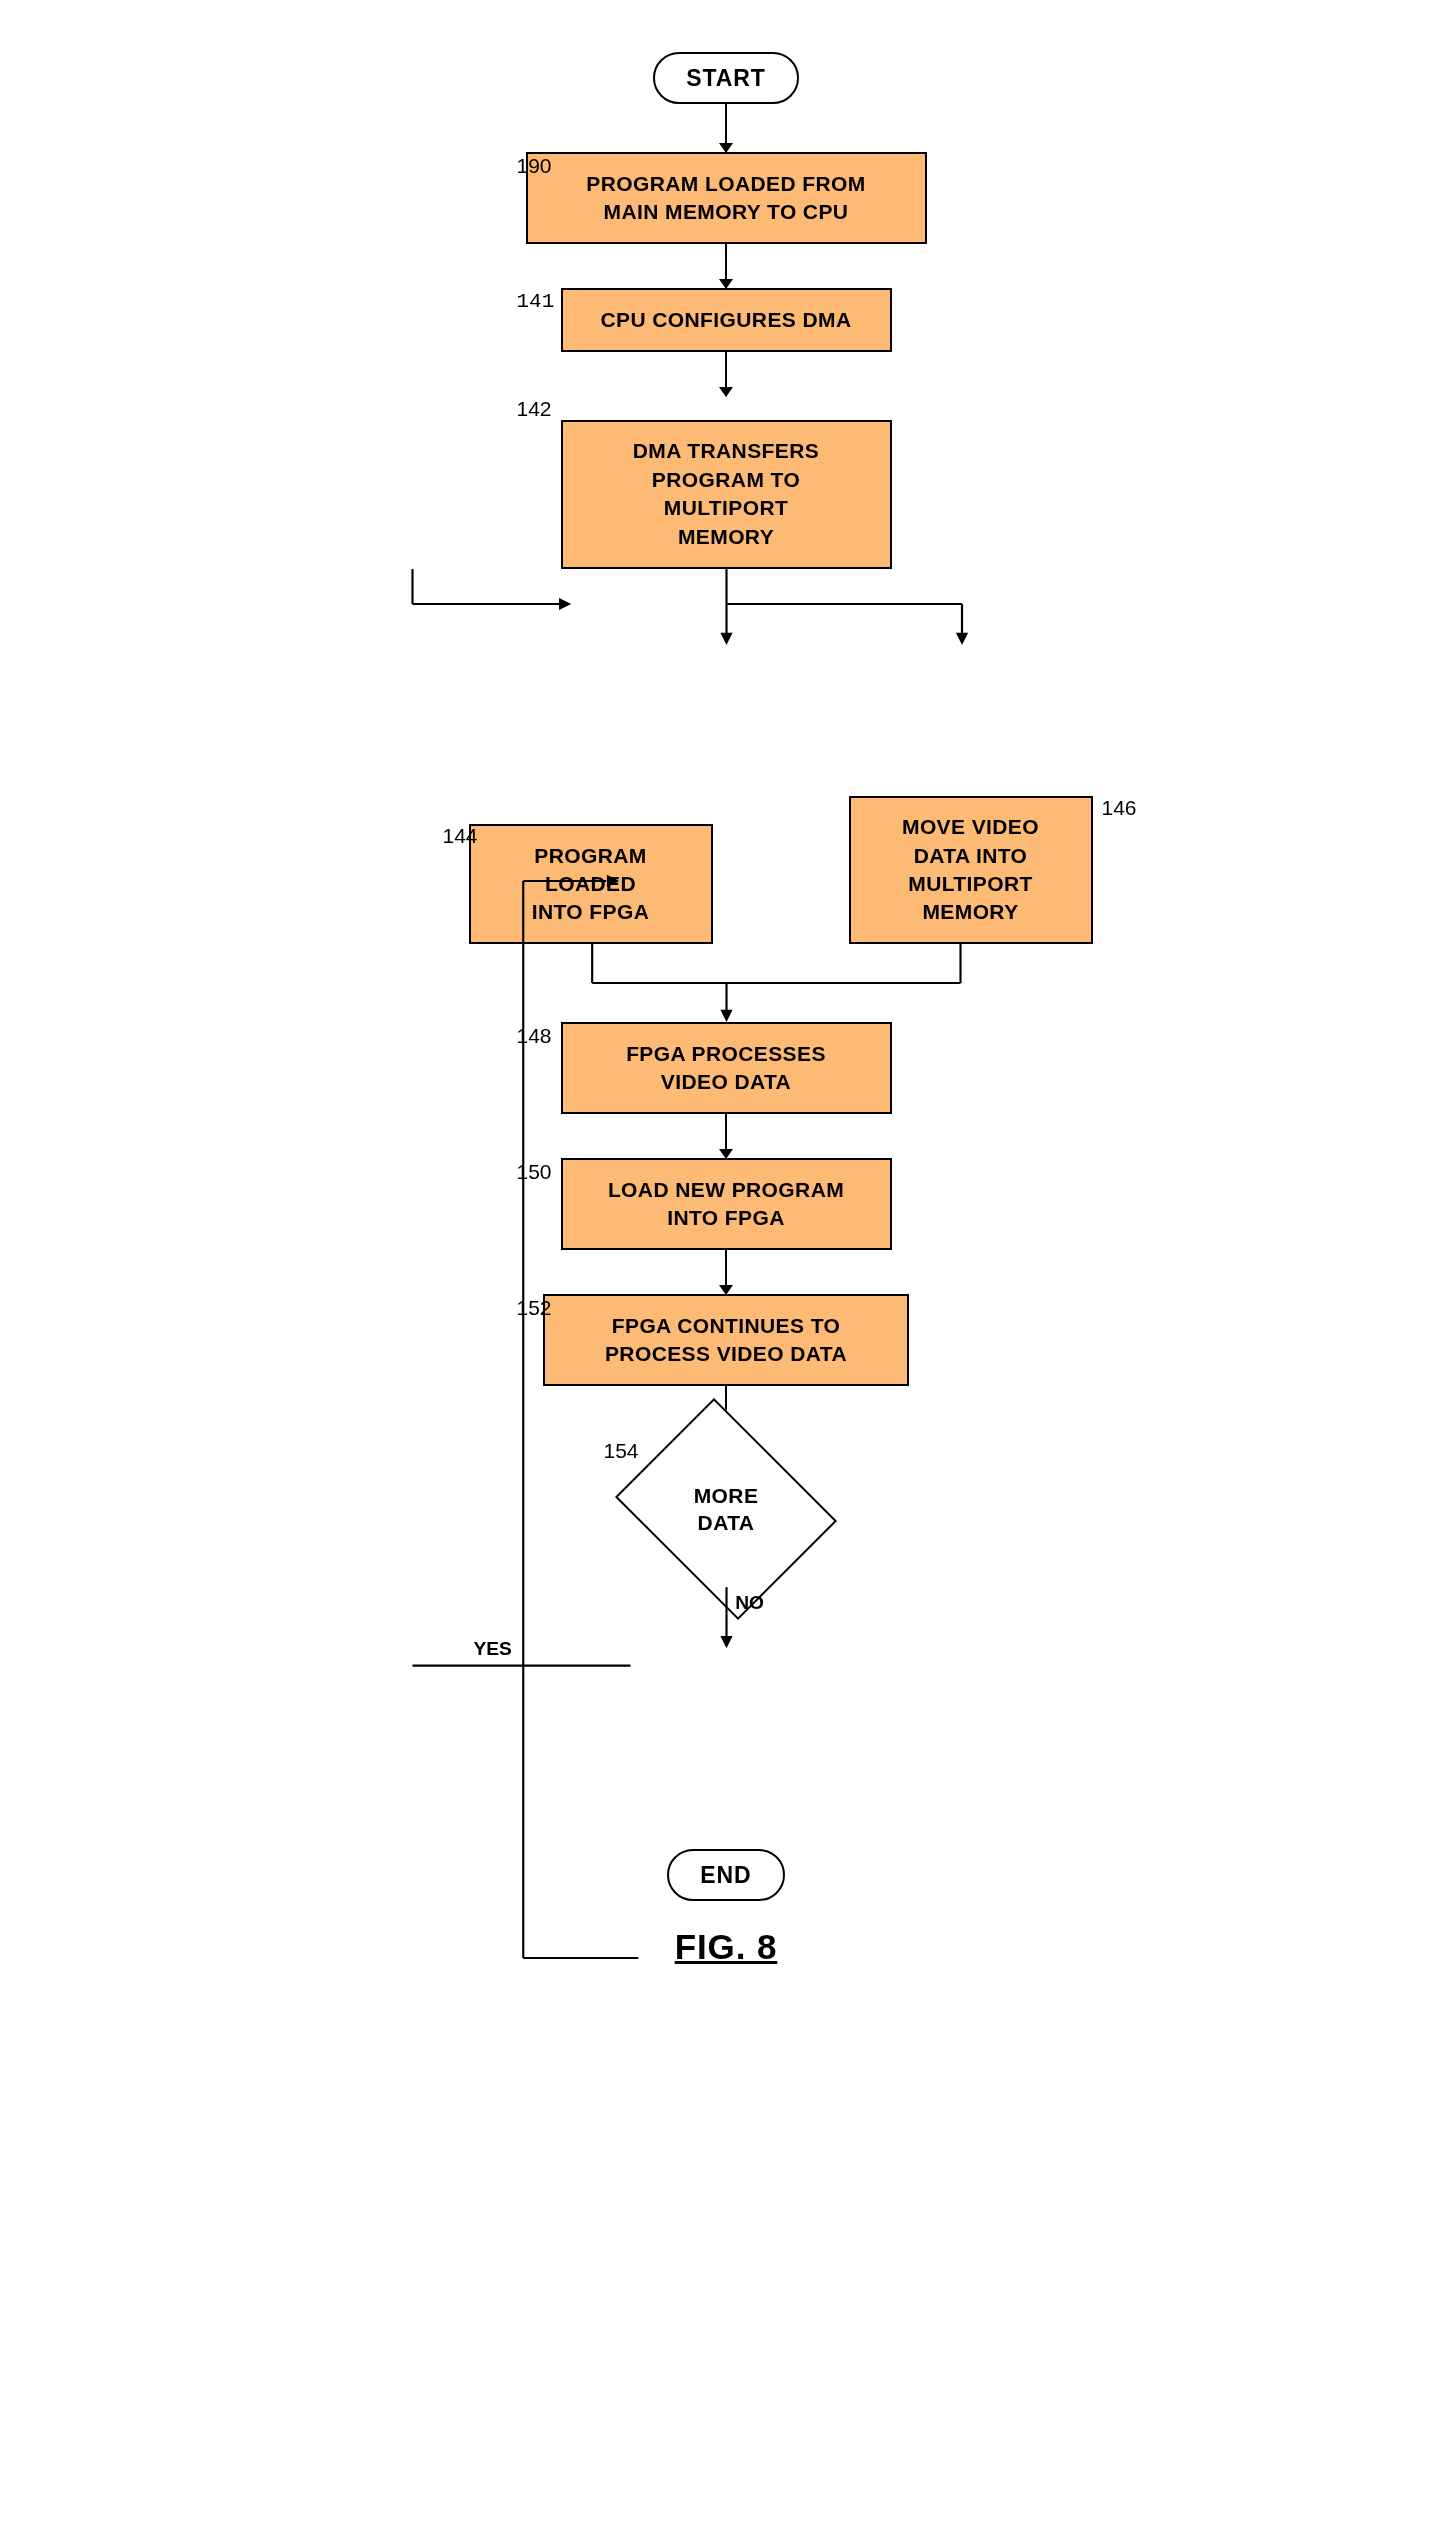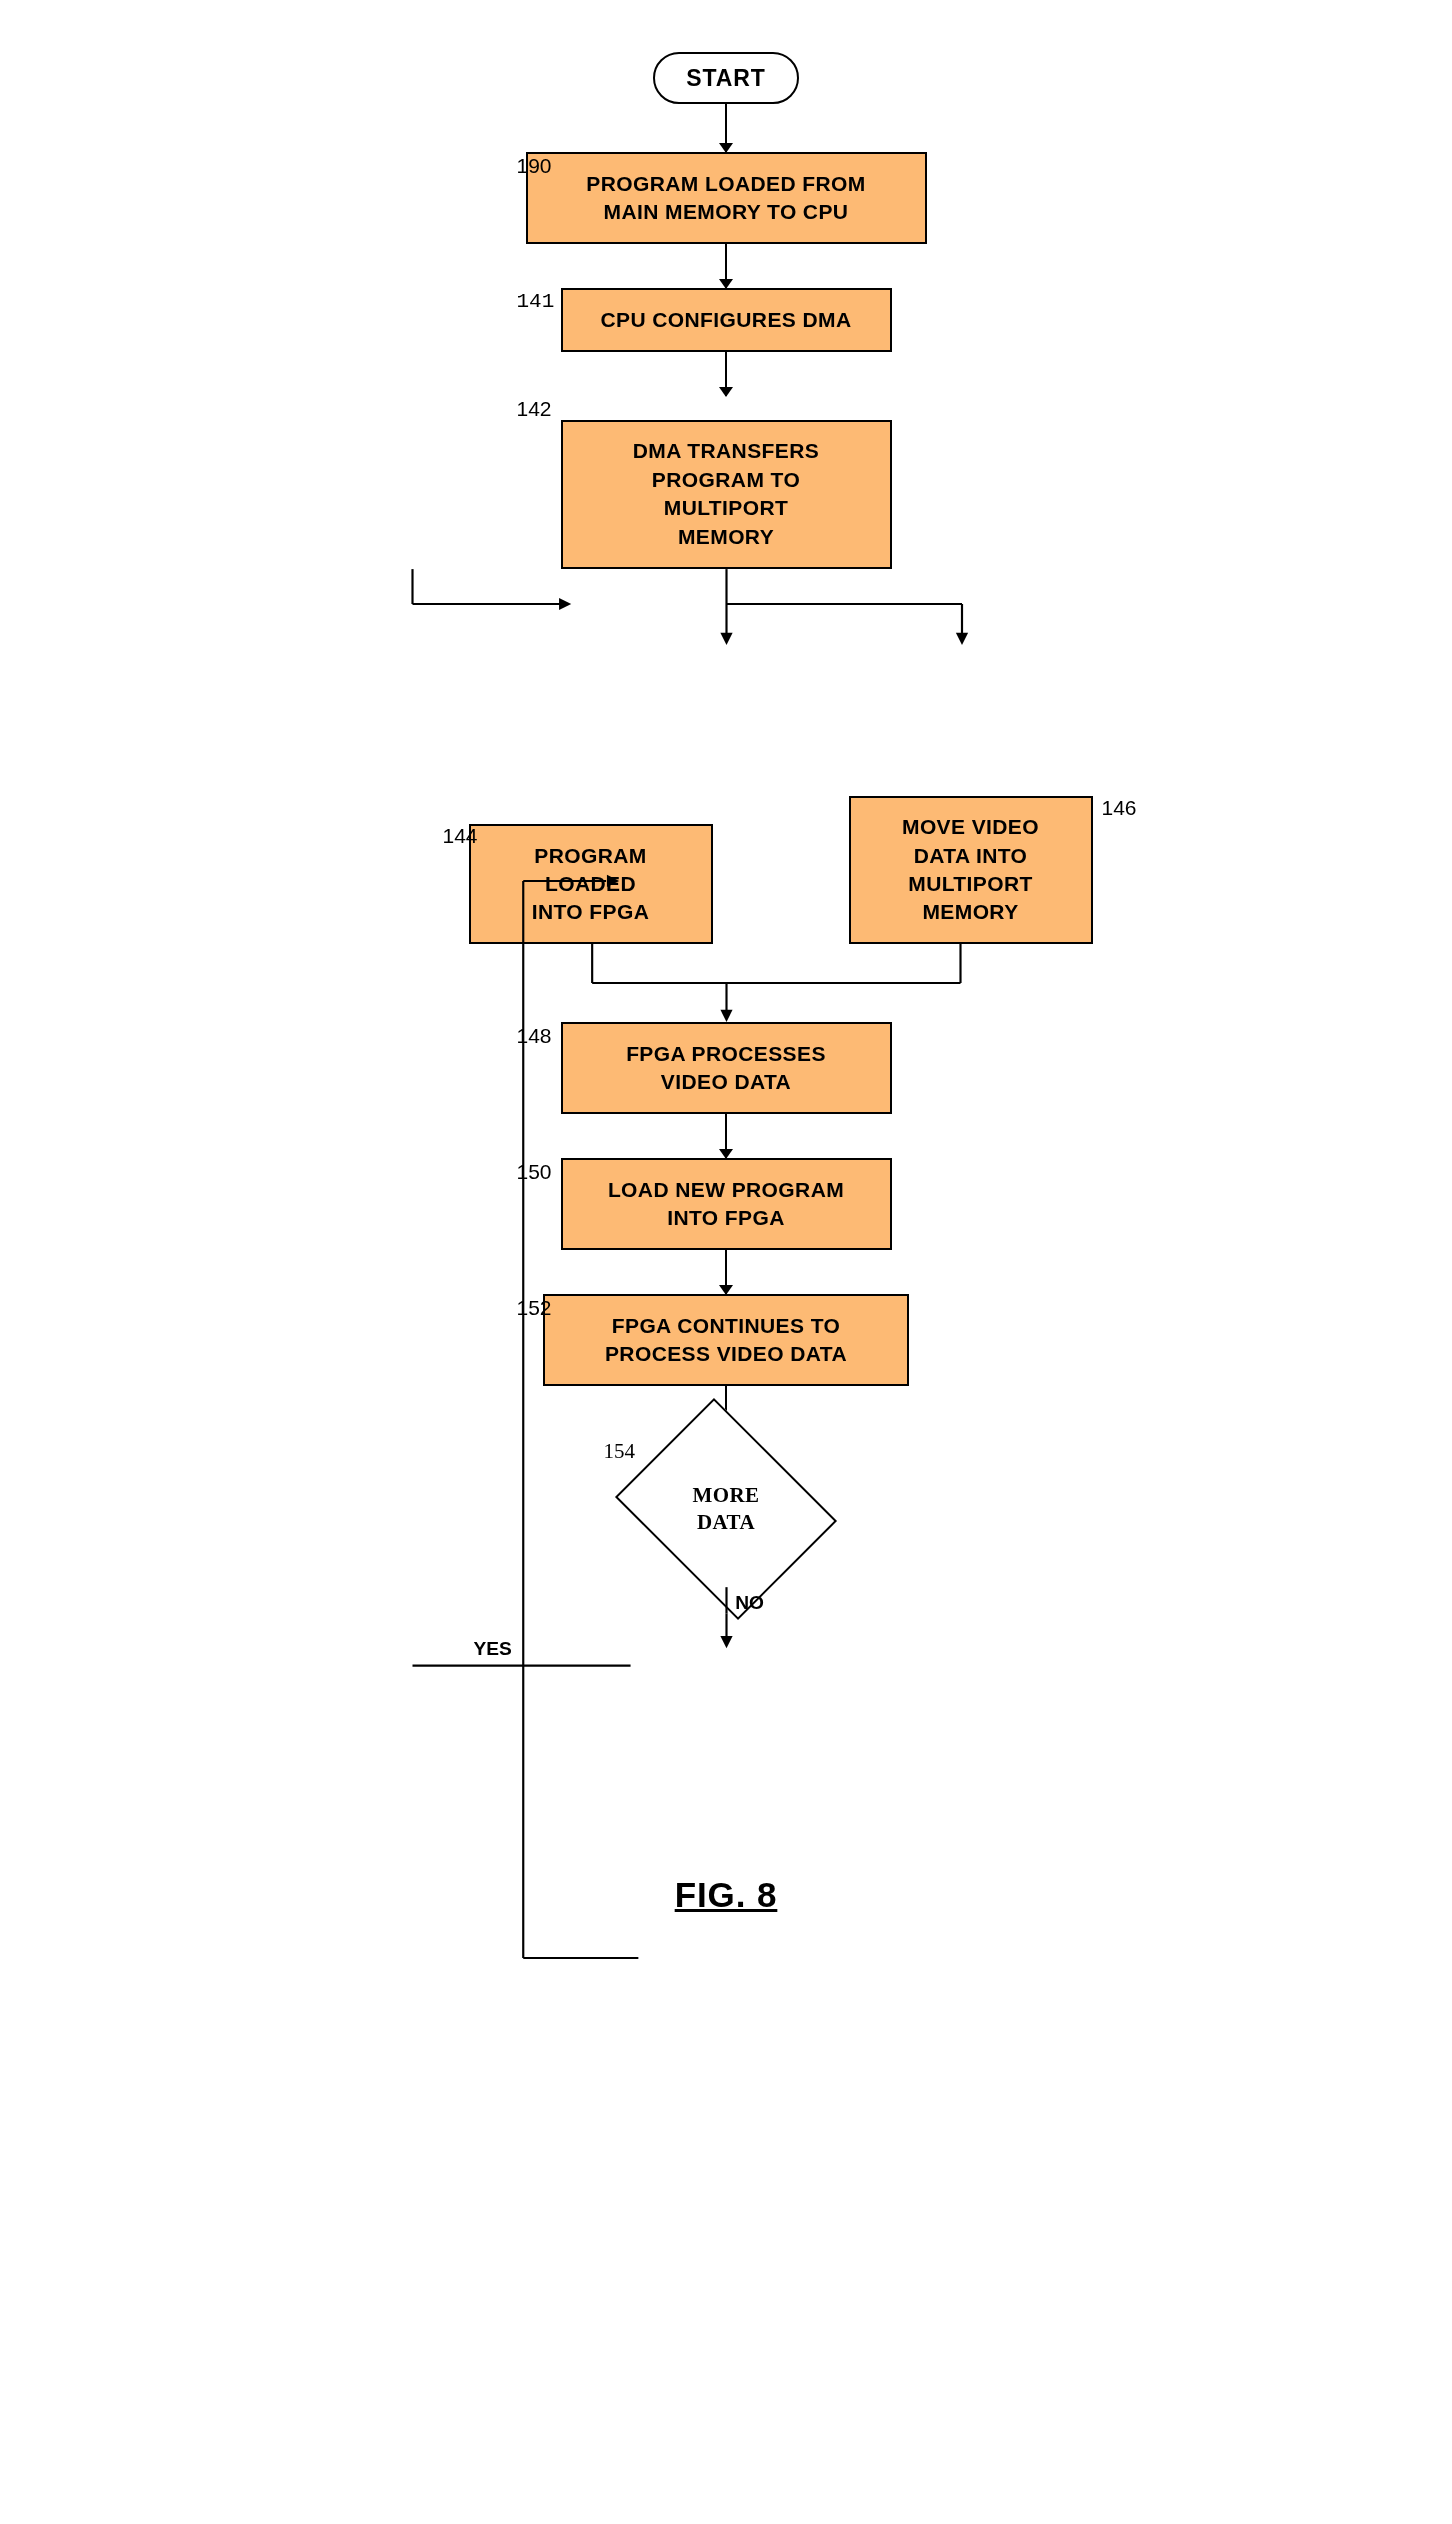--- a/index.html
+++ b/index.html
@@ -197,41 +197,44 @@
 
   <div class="arrow-down" style="height:44px;"></div>
 
   <div style="position:relative; display:flex; flex-direction:column; align-items:center; width:100%;">
     <span class="step-label" style="position:absolute;left:131px;top:0;">152</span>
     <div class="rect" style="width:366px;">FPGA CONTINUES TO<br>PROCESS VIDEO DATA</div>
   </div>
 
   <div class="arrow-down" style="height:44px;"></div>
 
-  <div style="position:relative; display:flex; flex-direction:column; align-items:center; width:100%;font-family:Liberation Serif, serif;">
+  <div style="position:relative; display:flex; flex-direction:column; align-items:center; width:100%;">
     <span style="font-size:21px;font-weight:normal;position:absolute;left:270px;top:8.7px;">154</span>
     <div class="diamond-wrap">
       <div class="diamond"></div>
       <div class="diamond-text">MORE<br>DATA</div>
     </div>
   </div>
 
   <div class="branch-section" style="position:relative;">
     <svg width="785" height="262" style="display:block;" viewBox="0 0 900 300">
 
       <line x1="450" y1="0" x2="450" y2="30" stroke="#000" stroke-width="2.5"></line>
       <text x="460" y="25" font-size="22" font-family="Arial" font-weight="bold">NO</text>
       <line x1="450" y1="30" x2="450" y2="58" stroke="#000" stroke-width="2.5"></line>
       <polygon points="450,70 443,56 457,56" fill="#000"></polygon>
 
       <line x1="340" y1="90" x2="90" y2="90" stroke="#000" stroke-width="2.5"></line>
       <text x="160" y="78" font-size="22" font-family="Arial" font-weight="bold">YES</text>
 
     </svg>
 
+    <div style="display:flex; justify-content:center;">
+      <div class="oval" style="margin-top:0;">END</div>
+    </div>
   </div>
 
 </div>
 
 <div style="position:absolute; top:0; left:0; width:1452px; pointer-events:none;">
   <svg id="feedback-svg" width="1452" height="2525" viewBox="0 0 1665 2895">
 
     <line x1="732" y1="2245" x2="600" y2="2245" stroke="#000" stroke-width="2.5"></line>
 
     <line x1="600" y1="2245" x2="600" y2="1010" stroke="#000" stroke-width="2.5"></line>

